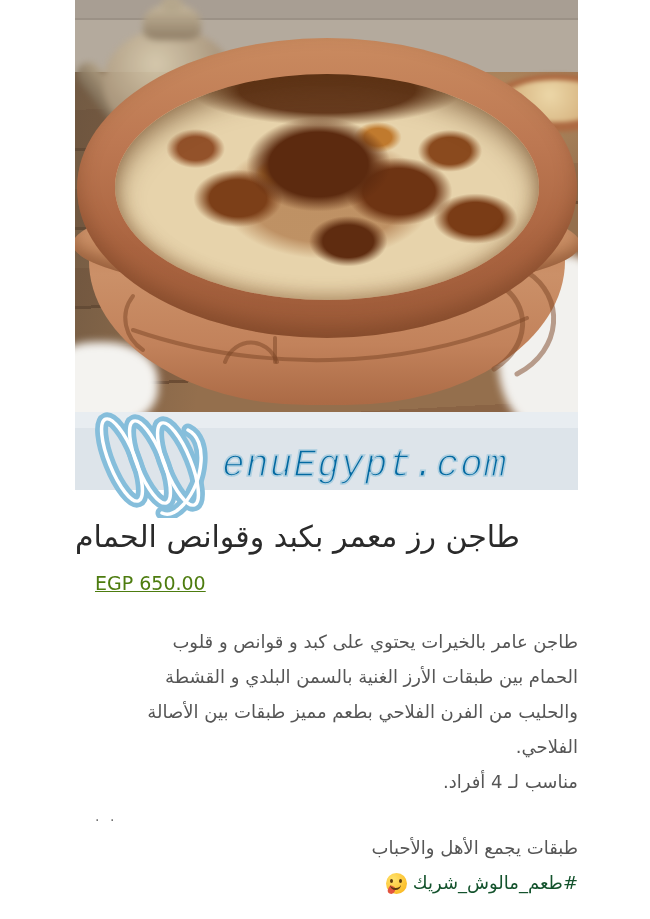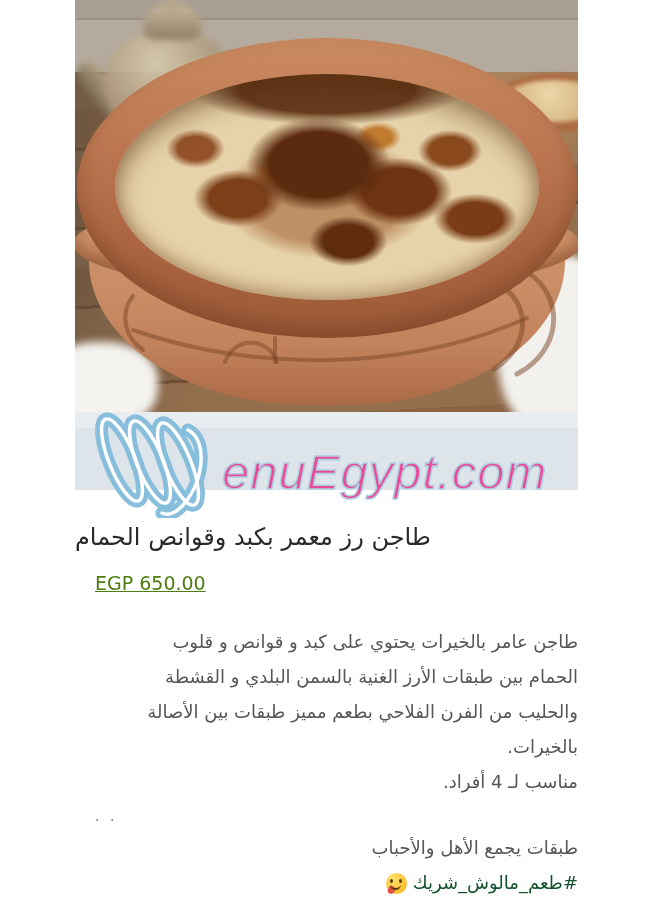--- a/index.html
+++ b/index.html
@@ -59,26 +59,26 @@
       radial-gradient(30px 20px at 38% 44%,#cd8c3a 0 40%,rgba(205,140,58,0) 70%),
       radial-gradient(60px 36px at 85% 64%,#7a3c16 0 45%,rgba(122,60,22,0) 70%),
       radial-gradient(130px 74px at 50% 55%,rgba(150,80,30,.5) 0 60%,rgba(150,80,30,0) 82%);
     box-shadow:inset 0 12px 26px rgba(80,40,10,.5),inset 0 -6px 16px rgba(120,70,30,.35);}
   .carvings{position:absolute;left:0;top:0;width:503px;height:412px;}
   
   .wm-band{position:absolute;left:75px;top:412px;width:503px;height:78px;
     background:linear-gradient(180deg,#e8edf1 0 16px,#dde4ea 16px 100%);}
   .wm-logo{position:absolute;left:92px;top:404px;width:130px;height:114px;}
   .wm-text{position:absolute;left:222px;top:444px;width:360px;
-    font-family:Liberation Sans, sans-serif;font-style:italic;font-size:49px;line-height:1.15;
-    color:#ec4899;letter-spacing:1px;
+    font-family:Liberation Mono, monospace;font-style:italic;font-size:38px;line-height:1.15;
+    color:#0369a1;letter-spacing:1px;
     -webkit-text-stroke:1.6px #aecfe0;text-shadow:0 0 1px #aecfe0;}
   
   .title{position:absolute;left:75px;top:519px;width:503px;direction:rtl;text-align:left;
-    font-size:24px;line-height:36px;color:#2a2a2a;}
+    font-size:30px;line-height:36px;color:#2a2a2a;}
   .price{position:absolute;left:95px;top:571px;font-size:19px;line-height:24px;color:#4d7c0f;text-decoration:underline;}
   .desc{position:absolute;right:72px;top:624px;width:506px;direction:rtl;text-align:right;
     font-size:18px;line-height:35px;color:#565656;}
   .dots{position:absolute;left:95px;top:808px;font-size:14px;line-height:16px;
     letter-spacing:3px;color:#6b6b6b;}
   .footer-line1{position:absolute;right:72px;top:835px;width:506px;direction:rtl;text-align:right;
     font-size:18px;line-height:26px;color:#565656;}
   .footer-line2{position:absolute;right:72px;top:869px;width:506px;direction:rtl;text-align:right;
     font-size:18px;line-height:28px;color:#14532d;}
   .emoji-face{display:inline-block;width:21px;height:21px;border-radius:50%;position:relative;
@@ -150,21 +150,21 @@
 </svg>
 <div class="wm-text">enuEgypt.com</div>
 
 <div class="title">طاجن رز معمر بكبد وقوانص الحمام</div>
 <div class="price">EGP 650.00</div>
 
 <div class="desc">
   <div>طاجن عامر بالخيرات يحتوي على كبد و قوانص و قلوب</div>
   <div>الحمام بين طبقات الأرز الغنية بالسمن البلدي و القشطة</div>
   <div>والحليب من الفرن الفلاحي بطعم مميز طبقات بين الأصالة</div>
-  <div>بالخيرات.</div>
+  <div>الفلاحي.</div>
   <div>مناسب لـ 4 أفراد.</div>
 </div>
 
 <div class="dots">. .</div>
 
 <div class="footer-line1">طبقات يجمع الأهل والأحباب</div>
 
 <div class="footer-line2">
   <span>#طعم_مالوش_شريك</span>
   <span class="emoji-face"><span class="emoji-tongue"></span></span>

